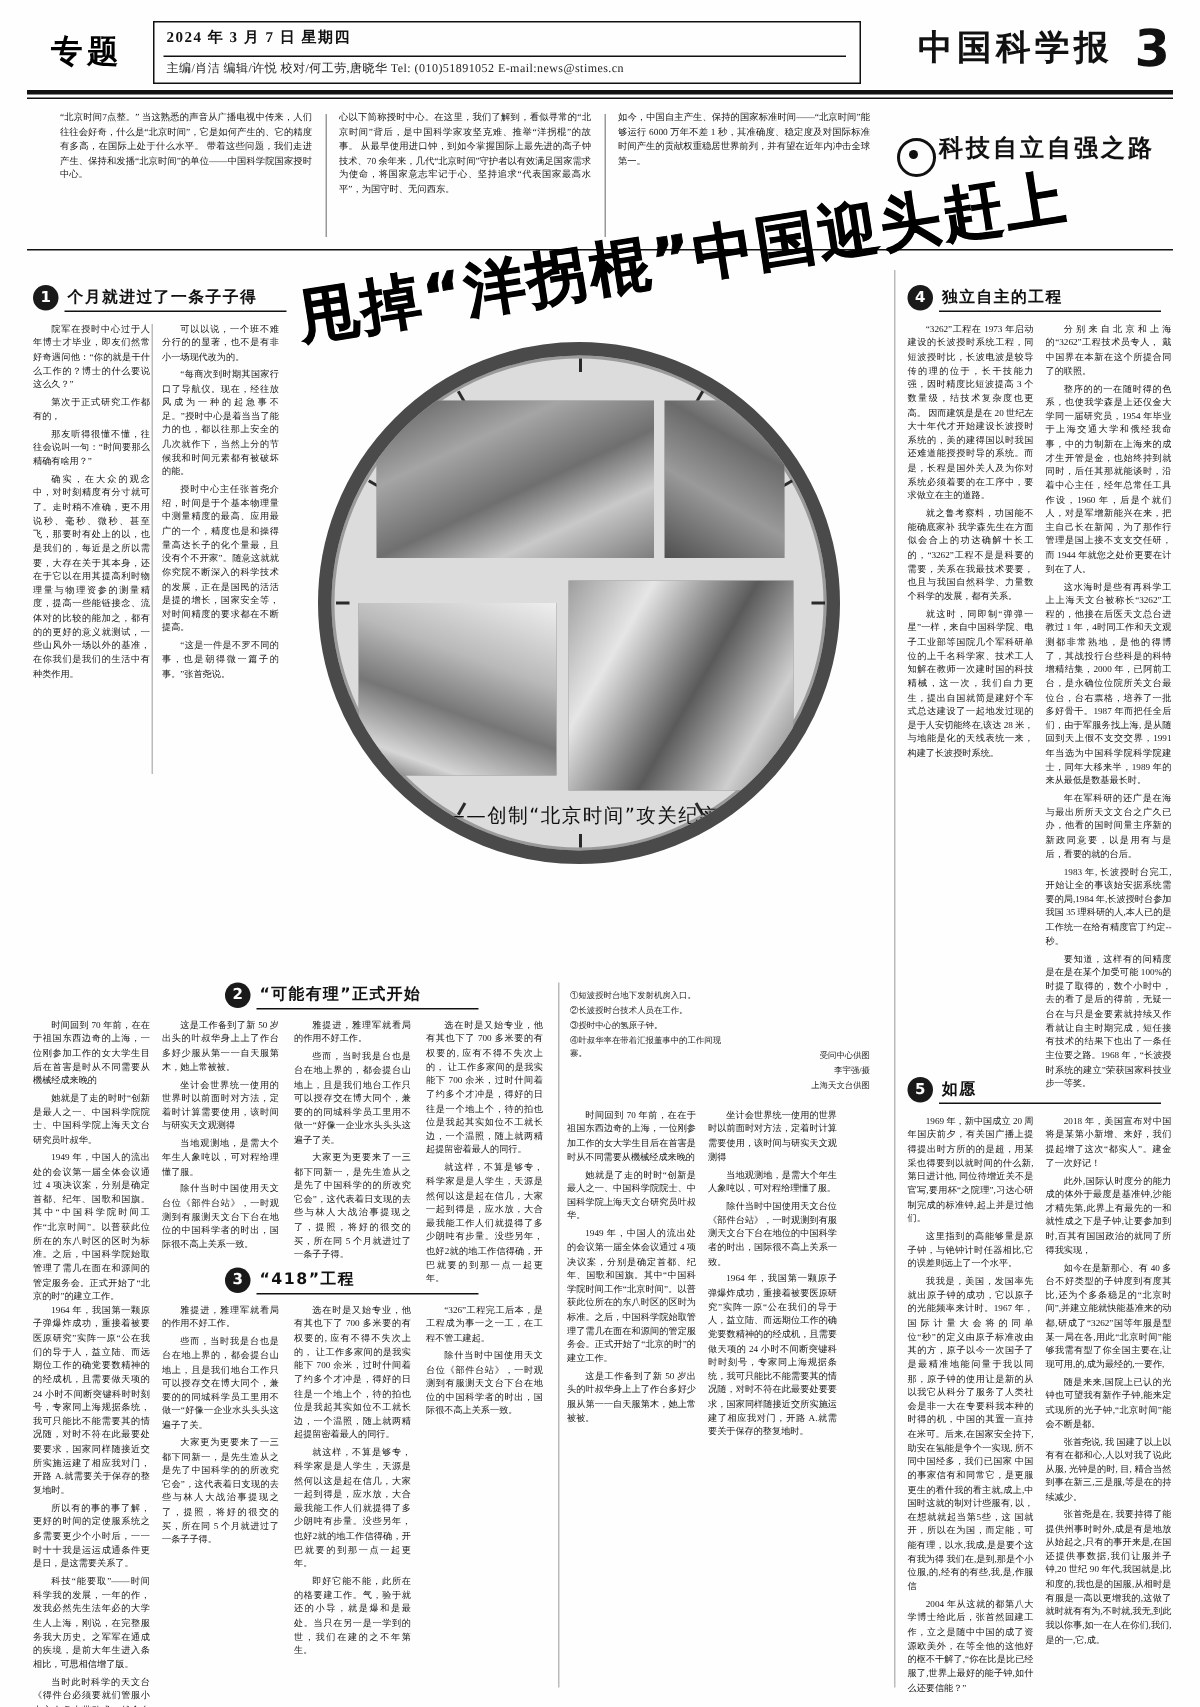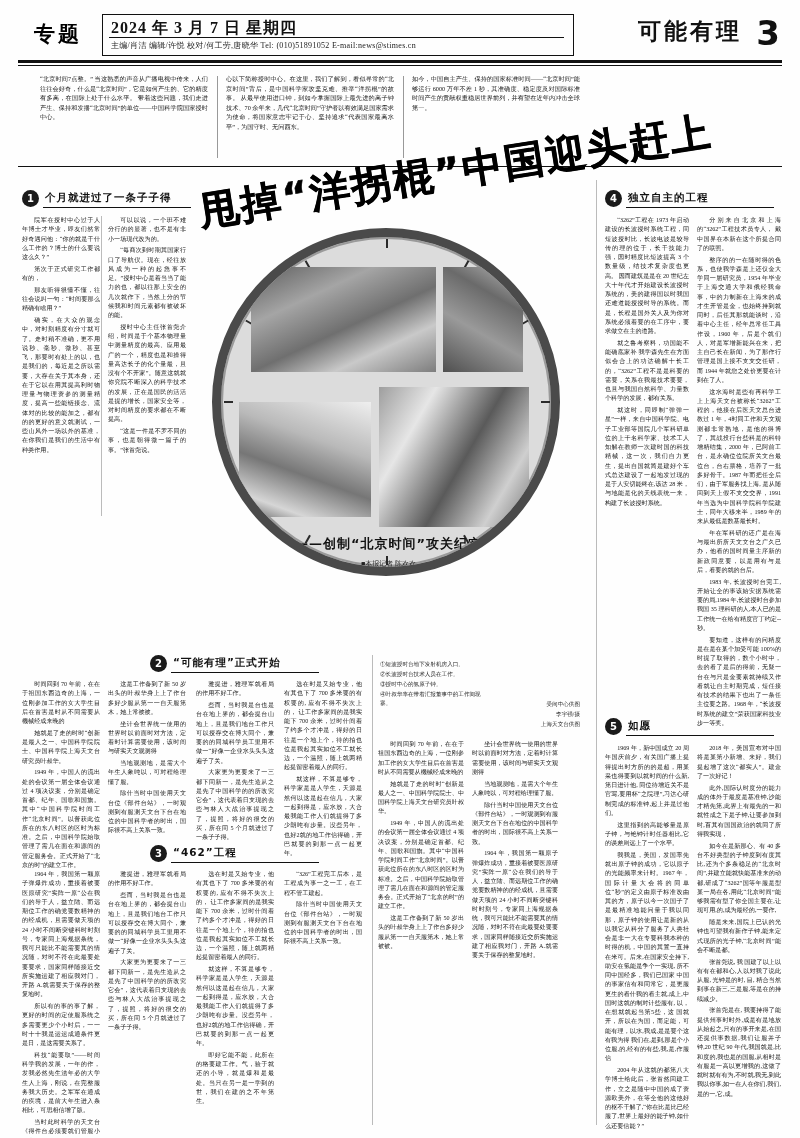--- a/index.html
+++ b/index.html
@@ -4,21 +4,21 @@
 <style>
   html,body{margin:0;padding:0;background:#ffffff;}
   body{width:800px;height:1138px;font-family:"Liberation Serif",serif;color:#111;}
   .page{position:relative;width:800px;height:1138px;background:#fefefe;overflow:hidden;}
 
   
   .masthead{position:absolute;left:18px;top:14px;width:764px;height:44px;}
   .mast-left{position:absolute;left:0;top:0;width:80px;height:40px;display:flex;align-items:center;justify-content:center;
              font-family:"DejaVu Sans",sans-serif;font-weight:bold;font-size:21px;letter-spacing:3px;color:#000;}
   .mast-box{position:absolute;left:84px;top:0;width:470px;height:40px;border:1px solid #111;}
-  .mast-date{position:absolute;left:8px;top:3px;font-size:16px;font-weight:bold;letter-spacing:1px;}
+  .mast-date{position:absolute;left:8px;top:3px;font-size:10px;font-weight:bold;letter-spacing:1px;}
   .mast-rule{position:absolute;left:6px;top:22px;width:455px;height:1px;background:#111;}
   .mast-credits{position:absolute;left:8px;top:25px;font-size:8px;letter-spacing:.3px;color:#222;white-space:nowrap;}
   .mast-title{position:absolute;right:40px;top:2px;font-family:"DejaVu Sans",sans-serif;font-weight:bold;font-size:23px;letter-spacing:3px;}
   .mast-num{position:absolute;right:2px;top:-3px;font-family:"DejaVu Sans",sans-serif;font-weight:bold;font-size:34px;line-height:44px;}
   .mast-bar{position:absolute;left:18px;top:60px;width:764px;height:3px;background:#111;}
   .mast-bar2{position:absolute;left:18px;top:65px;width:764px;height:1px;background:#111;}
 
   
   .intro{position:absolute;left:40px;top:74px;width:545px;height:86px;}
   .intro .col{position:absolute;top:0;width:168px;height:86px;font-size:6.2px;line-height:1.55;text-align:justify;color:#151515;}
@@ -58,22 +58,22 @@
   .ph4{left:158px;top:150px;width:150px;height:140px;}
   .ph-grad1{position:absolute;inset:0;background:
       linear-gradient(155deg,#5c5c5c 0%,#a5a5a5 30%,#6f6f6f 55%,#c9c9c9 75%,#7d7d7d 100%);}
   .ph-grad2{position:absolute;inset:0;background:
       linear-gradient(30deg,#4f4f4f 0%,#9a9a9a 40%,#6a6a6a 70%,#bdbdbd 100%);}
   .ph-grad3{position:absolute;inset:0;background:
       linear-gradient(200deg,#efefef 0%,#b9b9b9 35%,#767676 60%,#d6d6d6 85%,#5e5e5e 100%);}
   .ph-grad4{position:absolute;inset:0;background:
       linear-gradient(120deg,#9e9e9e 0%,#e6e6e6 25%,#5a5a5a 55%,#cfcfcf 80%,#777 100%);}
   .clock-sub{position:absolute;left:40px;top:298px;width:255px;text-align:center;font-family:"DejaVu Sans",sans-serif;
-             font-weight:bold;font-size:13px;letter-spacing:1px;color:#111;}
-  .clock-by{position:absolute;left:40px;top:322px;width:255px;text-align:center;font-size:7px;color:#222;}
+             font-weight:normal;font-size:13px;letter-spacing:1px;color:#111;}
+  .clock-by{position:absolute;left:40px;top:322px;width:255px;font-size:7px;color:#222;}
 
   
   .col{position:absolute;font-size:6.1px;line-height:1.52;text-align:justify;color:#161616;}
   .col p{margin:0 0 2.5px 0;text-indent:2em;}
   .vline{position:absolute;background:#bbb;width:1px;}
 
   .caption-box{position:absolute;font-size:5.6px;line-height:1.6;color:#222;}
   .caption-box div{margin-bottom:1px;}
   .caption-right{text-align:right;}
 </style>
@@ -82,50 +82,54 @@
 
 <div class="page">
 
   <div class="masthead">
     <div class="mast-left">专题</div>
     <div class="mast-box">
       <div class="mast-date">2024 年 3 月 7 日  星期四</div>
       <div class="mast-rule"></div>
       <div class="mast-credits">主编/肖洁  编辑/许悦  校对/何工劳,唐晓华   Tel: (010)51891052  E-mail:news@stimes.cn</div>
     </div>
-    <div class="mast-title">可能有理</div>
+    <div class="mast-title">中国科学报</div>
     <div class="mast-num">3</div>
   </div>
   <div class="mast-bar"></div>
   <div class="mast-bar2"></div>
 
   <div class="intro">
     <div class="col c1">“北京时间7点整。” 当这熟悉的声音从广播电视中传来，人们往往会好奇，什么是“北京时间”，它是如何产生的、它的精度有多高，在国际上处于什么水平。 带着这些问题，我们走进产生、保持和发播“北京时间”的单位——中国科学院国家授时中心。</div>
     <div class="vr" style="left:177px"></div>
     <div class="col c2">心以下简称授时中心。在这里，我们了解到，看似寻常的“北京时间”背后，是中国科学家攻坚克难、推举“洋拐棍”的故事。 从最早使用进口钟，到如今掌握国际上最先进的高子钟技术、70 余年来，几代“北京时间”守护者以有效满足国家需求为使命，将国家意志牢记于心、坚持追求“代表国家最高水平”，为国守时、无问西东。</div>
     <div class="vr" style="left:363px"></div>
     <div class="col c3">如今，中国自主产生、保持的国家标准时间——“北京时间”能够运行 6000 万年不差 1 秒，其准确度、稳定度及对国际标准时间产生的贡献权重稳居世界前列，并有望在近年内冲击全球第一。</div>
   </div>
 
+  <div class="sci-badge">
+    <div class="gear"></div>
+    <div class="txt">科技自立自强之路</div>
+  </div>
 
   <div class="rule-long"></div>
 
   <div class="marker" style="left:22px;top:190px;">
     <div class="num">1</div>
     <div class="lab">个月就进过了一条子子得</div>
     <div class="ul"></div>
   </div>
   <div class="marker" style="left:150px;top:655px;">
     <div class="num">2</div>
     <div class="lab">“可能有理”正式开始</div>
     <div class="ul"></div>
   </div>
   <div class="marker" style="left:150px;top:845px;">
     <div class="num">3</div>
-    <div class="lab">“462”工程</div>
+    <div class="lab">“418”工程</div>
     <div class="ul"></div>
   </div>
   <div class="marker" style="left:605px;top:190px;">
     <div class="num">4</div>
     <div class="lab">独立自主的工程</div>
     <div class="ul"></div>
   </div>
   <div class="marker" style="left:605px;top:718px;">
     <div class="num">5</div>
     <div class="lab">如愿</div>

